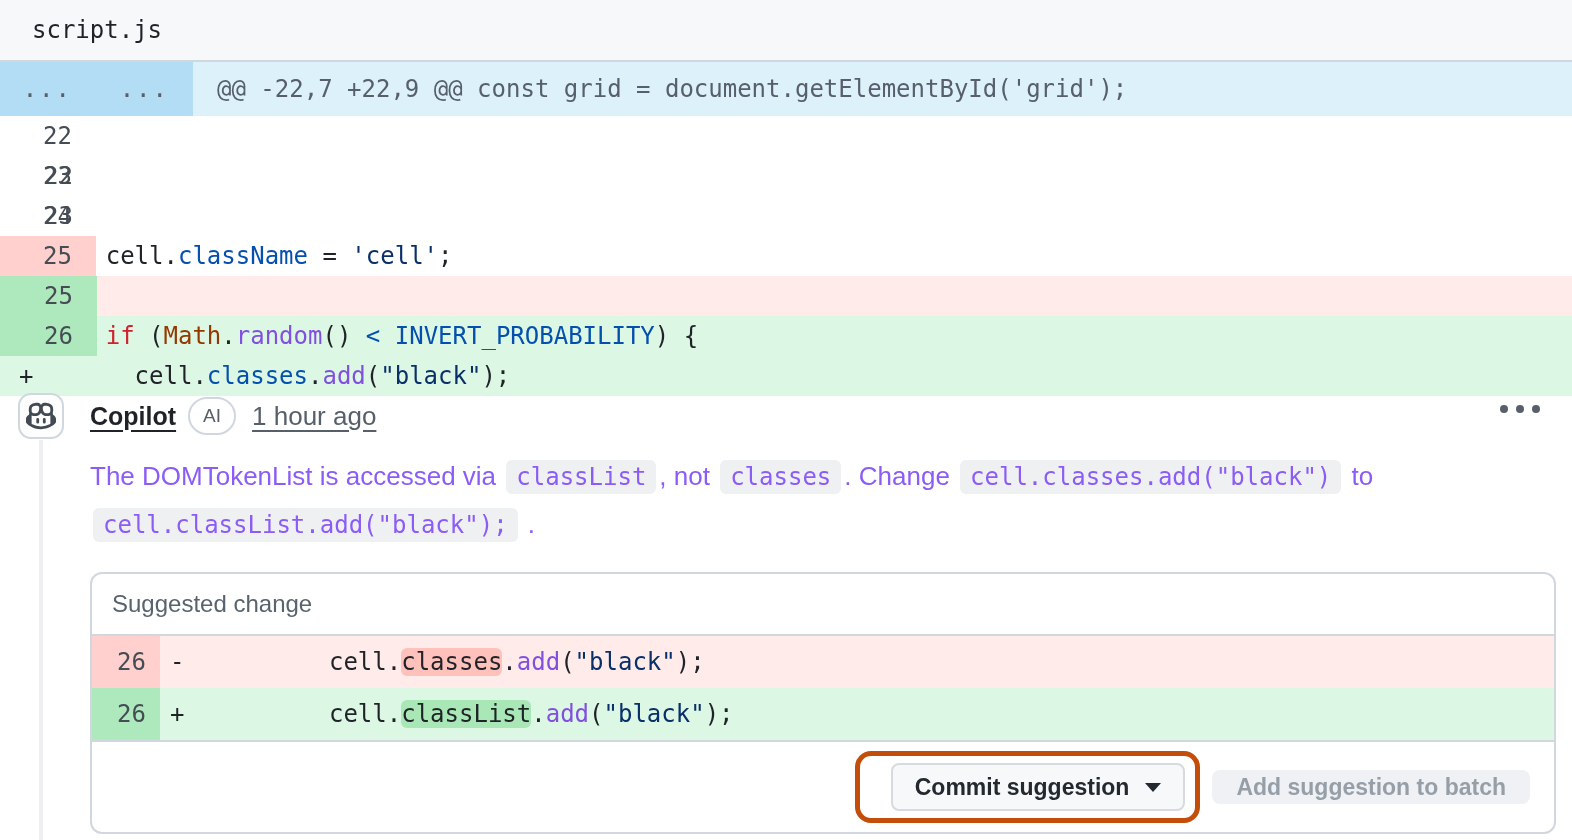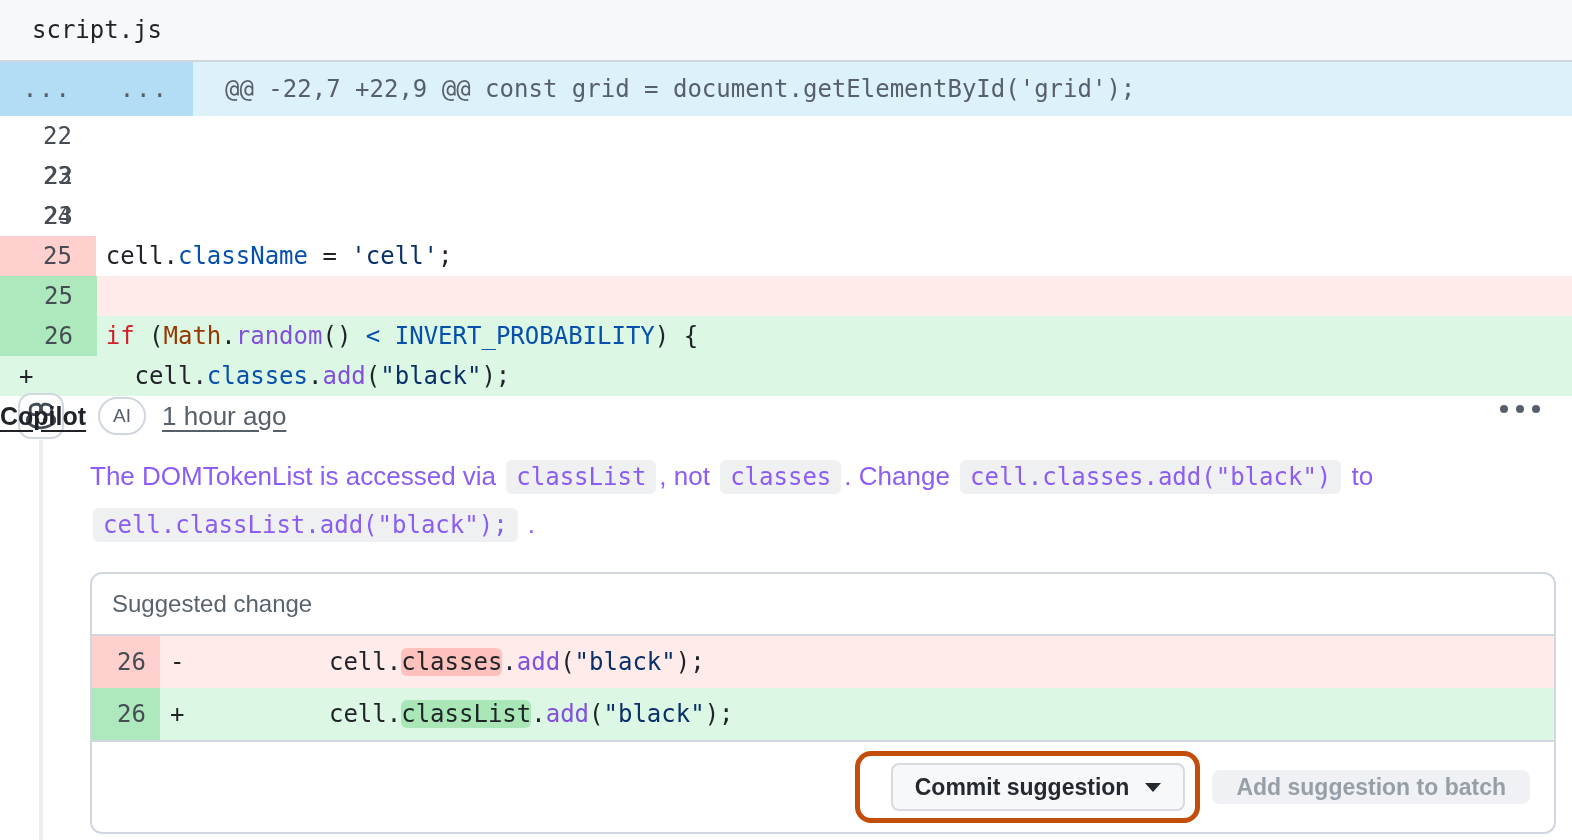--- a/index.html
+++ b/index.html
@@ -17,21 +17,21 @@
     text-align:right; padding-right:24px; flex:none; }
   .row .gcell { width:96px; }
   .row .gcell:nth-child(2) { width:97px; }
   .content { flex:1; min-width:0; }
   .code-line { font-family:"DejaVu Sans Mono", monospace; font-size:24px; white-space:pre;
     color:var(--code_text); font-variant-ligatures:none; }
 
   .r-hunk { height:54px; }
   .r-hunk .gcell { background:var(--hunk_gutter_bg); line-height:54px; color:#57606a; letter-spacing:2px; cursor:pointer; }
   .r-hunk .content { background:var(--hunk_bg); }
-  .r-hunk .code-line { color:var(--hunk_text); line-height:54px; padding-left:32px; }
+  .r-hunk .code-line { color:var(--hunk_text); line-height:54px; padding-left:24px; }
 
   .r-context, .r-del, .r-add { height:40px;flex-direction:column; }
   .r-context .gcell, .r-del .gcell, .r-add .gcell { line-height:40px; }
   .r-context .code-line, .r-del .code-line, .r-add .code-line { line-height:40px; padding-left:19px; }
   .r-del .gcell { background:var(--del_gutter_bg); }
   .r-del .content { background:var(--del_bg); }
   .r-add .gcell { background:var(--add_gutter_bg); }
   .r-add .content { background:var(--add_bg); }
 
   .seg-pl { color:var(--code_text); }
@@ -43,21 +43,21 @@
   .hl-d { background:var(--del_word_bg); border-radius:6px; }
   .hl-a { background:var(--add_word_bg); border-radius:6px; }
 
   
   .comment { position:relative; padding-top:37px; height:484px; }
   .thread-line { position:absolute; left:39px; top:84px; bottom:0; width:4px; background:#edeff1; }
   .avatar { position:absolute; left:18px; top:37px; width:46px; height:46px; border:2px solid var(--border);
     border-radius:13px; background:#fdfdfd; display:flex; align-items:center; justify-content:center; cursor:pointer; }
   .avatar svg { width:30px; height:30px; fill:#424a53; }
 
-  .comment-header { height:46px; display:flex; align-items:center; position:relative; }
+  .comment-header { margin-left:90px; height:46px; display:flex; align-items:center; position:relative; }
   .author { font-size:25px; font-weight:bold; color:#1f2328; text-decoration:underline; text-underline-offset:5px; cursor:pointer; }
   .ai-badge { margin-left:12px; height:38px; padding:0 13px; border:2px solid var(--border); border-radius:19px;
     font-size:19px; font-weight:500; color:#57606a; display:flex; align-items:center; }
   .timestamp { margin-left:16px; font-size:26px; color:#57606a; text-decoration:underline; text-underline-offset:5px; cursor:pointer; }
   .kebab { position:absolute; right:26px; top:6px; display:flex; gap:8px; padding:6px; cursor:pointer; }
   .kebab i { width:8px; height:8px; border-radius:50%; background:#57606a; }
 
   .comment-body { margin:14px 26px 0 90px; font-size:26px; color:#8b5cf6; }
   .body-line { line-height:47px; }
   .chip { font-family:"DejaVu Sans Mono", monospace; font-size:24px; background:var(--inline_code_bg);

